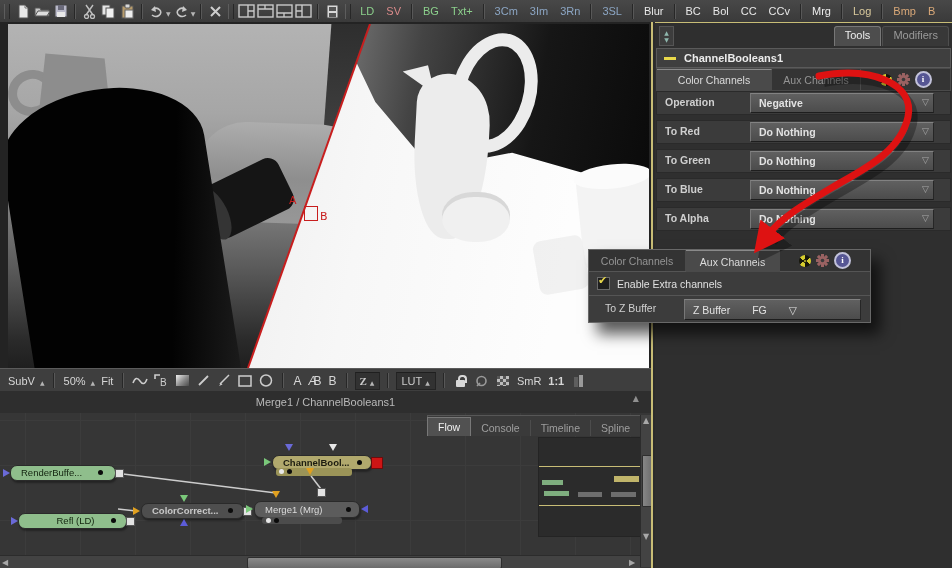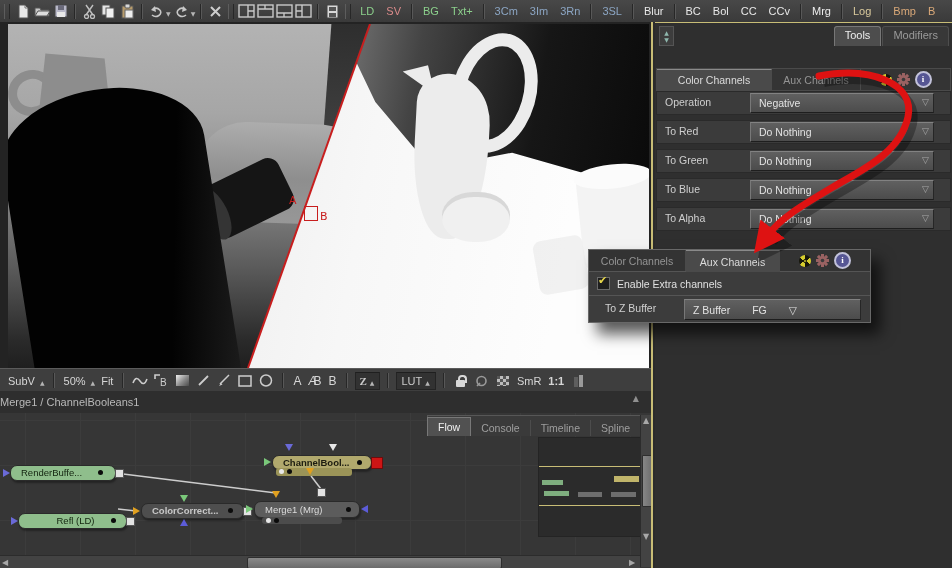--- a/index.html
+++ b/index.html
@@ -71,21 +71,21 @@
   .locki{position:relative;width:10px;height:12px;}
   .locki::before{content:"";position:absolute;left:2px;top:0;width:5px;height:6px;border:2px solid #d8d8d8;border-bottom:none;
                  border-radius:4px 4px 0 0;}
   .locki::after{content:"";position:absolute;left:0;top:5px;width:9px;height:7px;background:#d8d8d8;border-radius:1px;}
   .lvl{display:inline-flex;align-items:flex-end;gap:1px;height:12px;}
   .lvl i{display:block;width:4px;background:#9a9a9a;}
   .ab-it{font-style:italic;margin-right:-3px;}
 
   
   .vtitle{position:absolute;left:0;top:391px;width:651px;height:22px;background:#2e2e2e;border-bottom:1px solid #1f1f1f;
-          font-size:11px;color:#b9b9b9;display:flex;align-items:center;justify-content:flex-start;}
+          font-size:11px;color:#b9b9b9;display:flex;align-items:center;justify-content:center;}
   .vtitle .collapse{position:absolute;right:12px;top:3px;font-size:8px;color:#909090;font-family:"DejaVu Sans",sans-serif;}
 
   
   .flow{position:absolute;left:0;top:413px;width:651px;height:155px;background:#363636;overflow:hidden;
         background-image:repeating-linear-gradient(to right,#3c3c3c 0 1px,transparent 1px 55px),
                          repeating-linear-gradient(to bottom,#3c3c3c 0 1px,transparent 1px 55px);
         background-position:25px 52px;}
   .wires{position:absolute;inset:0;}
   .node{position:absolute;height:14px;border-radius:7px;border:1px solid #2a2a2a;font-size:9.5px;line-height:14px;
         padding:0 4px 0 10px;box-shadow:1px 2px 2px rgba(0,0,0,.35);}
@@ -138,21 +138,21 @@
   .ctabs{position:absolute;left:1px;right:1px;top:45px;height:21px;display:flex;background:#343434;border:1px solid #4a4a4a;}
   .ctab{font-size:10.5px;display:flex;align-items:center;justify-content:center;border-right:1px solid #4a4a4a;}
   .ctab.active{background:#4a4a4a;color:#dcdcdc;border-top:1px solid #8a8a8a;}
   .ctab.inactive{color:#949494;}
   .icon-cell{display:flex;align-items:center;justify-content:center;gap:5px;flex:1;}
   .rad-icon{position:relative;width:12px;height:12px;border-radius:50%;
             background:conic-gradient(#15150a 0 60deg,#d6cd2e 60deg 120deg,#15150a 120deg 180deg,#d6cd2e 180deg 240deg,#15150a 240deg 300deg,#d6cd2e 300deg 360deg);}
   .rad-icon::after{content:"";position:absolute;left:4px;top:4px;width:4px;height:4px;border-radius:50%;background:#d6cd2e;border:1px solid #15150a;box-sizing:border-box;}
   .gear-icon{width:13px;height:13px;}
   .prows{position:absolute;left:1px;right:1px;top:68px;}
-  .prow{position:relative;height:22px;background:#3b3b3b;border:1px solid #2a2a2a;margin-bottom:5px;}
+  .prow{position:relative;height:22px;background:#3b3b3b;border:1px solid #2a2a2a;margin-bottom:5px;font-weight:bold;}
   .prow .lbl{position:absolute;left:8px;top:4px;font-size:10.5px;color:#cfcfcf;}
   .dropdown{position:absolute;left:93px;right:16px;top:1px;height:18px;background:linear-gradient(#606060,#4c4c4c);
             border-top:1px solid #828282;border-left:1px solid #787878;border-bottom:1px solid #1e1e1e;border-right:1px solid #262626;
             font-size:10.5px;color:#e2e2e2;display:flex;align-items:center;padding-left:8px;}
   .dropdown .dtri{position:absolute;right:4px;top:3px;font-size:9px;color:#a8a8a8;font-family:"DejaVu Sans",sans-serif;}
 
   
   .popup{position:absolute;left:588px;top:249px;width:281px;background:#3c3c3c;border:1px solid #686868;
          box-shadow:9px 11px 14px rgba(0,0,0,.65);z-index:40;}
   .popup .tabsrow{display:flex;height:21px;background:#333;}
@@ -515,20 +515,24 @@
 
   <div class="panel">
     <span class="pspinner">
         <span>▲</span>
         <span>▼</span>
       </span>
     <span class="ptabs">
       <span class="ptab active">Tools</span>
       <span class="ptab">Modifiers</span>
     </span>
+    <div class="pheader">
+      <span class="dash"></span>
+      <span>ChannelBooleans1</span>
+    </div>
     <div class="ctabs">
       <span class="ctab active" style="width:114px;">Color Channels</span>
       <span class="ctab inactive" style="width:88px;">Aux Channels</span>
       <span class="icon-cell">
         <span class="rad-icon"></span>
         <svg class="gear-icon" viewBox="0 0 13 13">
             <g fill="#9a6262">
               <rect x="5" y="0" width="3" height="13"></rect>
               <rect x="0" y="5" width="13" height="3"></rect>
               <rect x="5" y="0" width="3" height="13" transform="rotate(45 6.5 6.5)"></rect>

